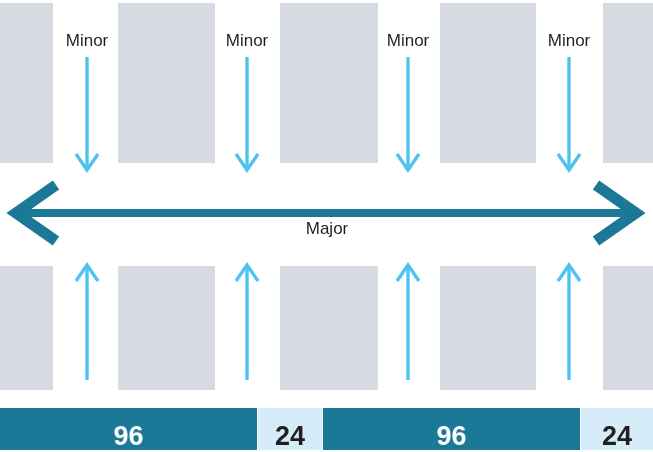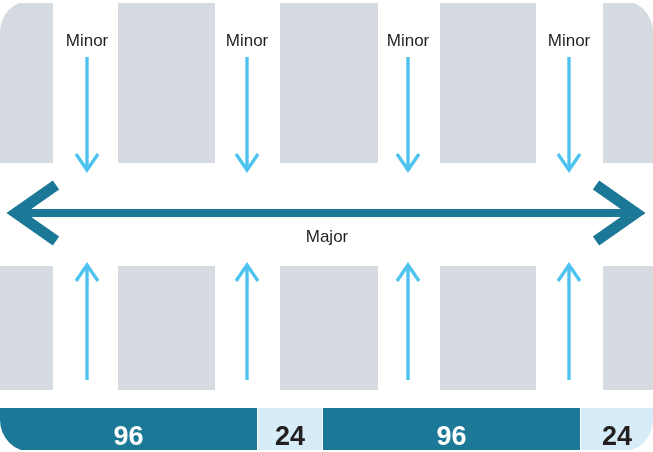--- a/index.html
+++ b/index.html
@@ -7,21 +7,20 @@
     padding: 0;
     background: #ffffff;
   }
   #stage {
     position: relative;
     width: 653px;
     height: 452px;
     background: #ffffff;
     font-family: "Liberation Sans", sans-serif;
     overflow: hidden;
-    border-radius: 32px;
   }
   .block {
     position: absolute;
     background: #d6dae1;
   }
   .minor-label {
     position: absolute;
     font-size: 17px;
     line-height: 17px;
     color: #231f20;
@@ -127,21 +126,21 @@
     </div>
 
   <div id="major-arrow-wrap">
       <svg class="arrow-svg" width="653" height="68" style="left: 0px; top: 179px;">
         <rect x="16" y="30" width="620" height="8" fill="#1b7896"></rect>
         <polyline points="56,6 16,34 56,62" fill="none" stroke="#1b7896" stroke-width="11" stroke-linejoin="miter" stroke-linecap="butt"></polyline>
         <polyline points="596,6 636,34 596,62" fill="none" stroke="#1b7896" stroke-width="11" stroke-linejoin="miter" stroke-linecap="butt"></polyline>
       </svg>
     </div>
 
-  <div class="major-label" id="major-label" style="left: 327px; top: 228px; color: rgb(35, 31, 32);">Major</div>
+  <div class="major-label" id="major-label" style="left: 327px; top: 220px; color: rgb(35, 31, 32);">Major</div>
 
   <div id="scale-bar">
       <div class="seg seg-major" style="left: 0px; top: 408px; width: 257px; height: 42px; background: rgb(27, 120, 150); color: rgb(255, 255, 255);">
         <span>96</span>
       </div>
       <div class="seg seg-minor" style="left: 258px; top: 408px; width: 64px; height: 42px; background: rgb(214, 236, 248); color: rgb(35, 31, 32);">
         <span>24</span>
       </div>
       <div class="seg seg-major" style="left: 323px; top: 408px; width: 257px; height: 42px; background: rgb(27, 120, 150); color: rgb(255, 255, 255);">
         <span>96</span>

